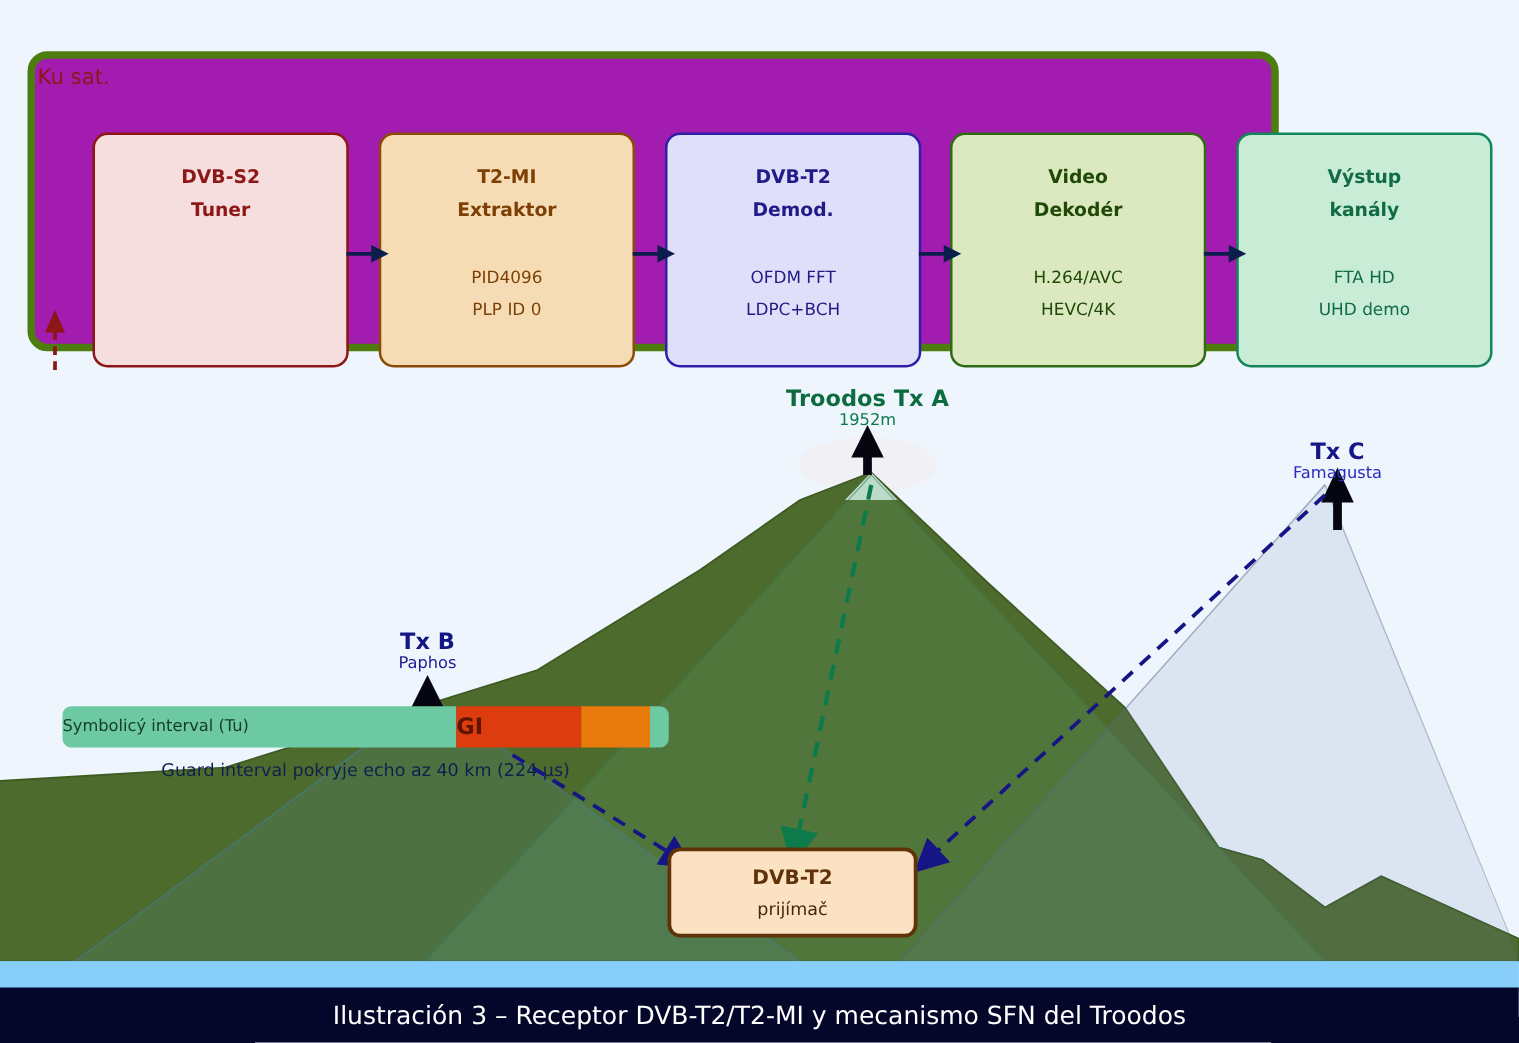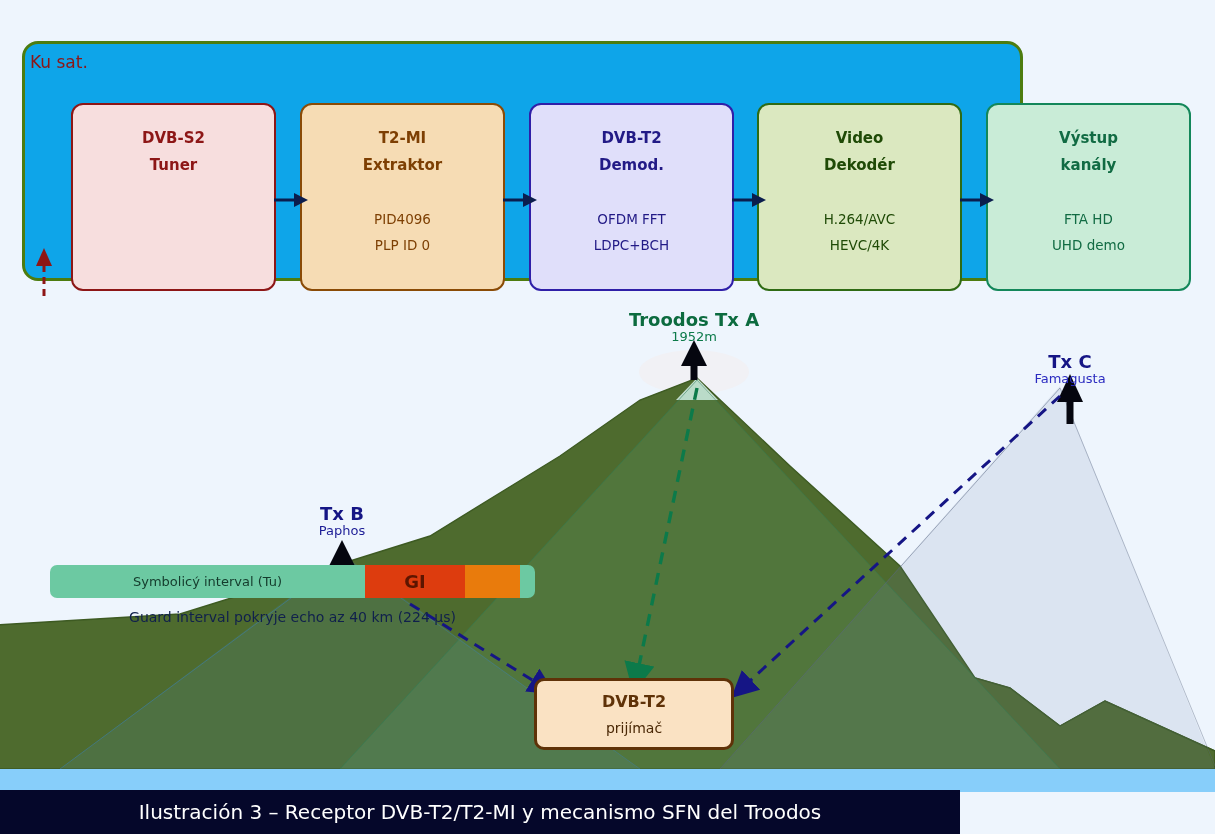--- a/index.html
+++ b/index.html
@@ -13,21 +13,21 @@
   
   .fig-title{
     position:absolute;left:0;top:0;width:1215px;height:30px;
     display:flex;align-items:center;justify-content:center;
     font-size:19px;font-weight:bold;color:#101030;letter-spacing:.2px;
   }
 
   
   .chain-panel{
     position:absolute;left:22px;top:41px;width:1001px;height:240px;
-    background:#0ea5e9;border:3px solid #4d7c0f;border-radius:16px;
+    background:#a21caf;border:6px solid #4d7c0f;border-radius:16px;
     box-sizing:border-box;
   }
   .blk{
     position:absolute;top:59px;width:205px;height:188px;
     border-radius:12px;border:2px solid;box-sizing:border-box;
     display:flex;flex-direction:column;align-items:center;
   }
   .blk .hd{font-size:15px;font-weight:bold;line-height:1.0;text-align:center;}
   .blk .hd .l1{display:block;margin-top:26px;}
   .blk .hd .l2{display:block;margin-top:12px;}
@@ -65,21 +65,21 @@
   #txA{left:594px;top:310px;width:200px;color:#0c6b3f;}
   #txA .sb{color:#0c7a4a;}
   #txC{left:985px;top:352px;width:170px;color:#151585;}
   #txC .sb{color:#2b2bc0;}
   #txB{left:262px;top:504px;width:160px;color:#151585;}
   #txB .sb{color:#1c1c96;}
 
   
   .gi-bar{position:absolute;left:50px;top:565px;width:485px;height:33px;}
   .gi-seg{position:absolute;top:0;height:33px;box-sizing:border-box;
-          display:flex;align-items:center;justify-content:center;}
+          display:flex;align-items:center;justify-content:flex-start;}
   .gi-tu{left:0;width:315px;background:#6cc9a2;border-radius:7px 0 0 7px;}
   .gi-tu span{font-size:13px;color:#143b2c;}
   .gi-gi{left:315px;width:100px;background:#dd3c0e;}
   .gi-gi span{font-size:18px;font-weight:bold;color:#5d1500;}
   .gi-or{left:415px;width:55px;background:#e97b0c;}
   .gi-tail{left:470px;width:15px;background:#6cc9a2;border-radius:0 7px 7px 0;}
   .gi-caption{
     position:absolute;left:50px;top:609px;width:485px;text-align:center;
     font-size:14px;color:#10204c;white-space:nowrap;
   }
@@ -90,21 +90,21 @@
     background:#fae2c3;border:3px solid #5f3208;border-radius:10px;
     box-sizing:border-box;display:flex;flex-direction:column;
     align-items:center;justify-content:center;
   }
   .rx-box .t1{font-size:16px;font-weight:bold;color:#5f3208;}
   .rx-box .t2{font-size:14px;color:#4a2806;margin-top:9px;}
 
   
   .sea-band{position:absolute;left:0;top:769px;width:1215px;height:23px;background:#87cefa;}
   .caption-bar{
-    position:absolute;left:0;top:790px;width:960px;height:44px;
+    position:absolute;left:0;top:790px;width:1215px;height:44px;
     background:#05072a;display:flex;align-items:center;justify-content:center;
   }
   .caption-bar span{font-size:20px;color:#ffffff;}
 </style>
 </head>
 <body>
 
 <div id="stage">
 
 

